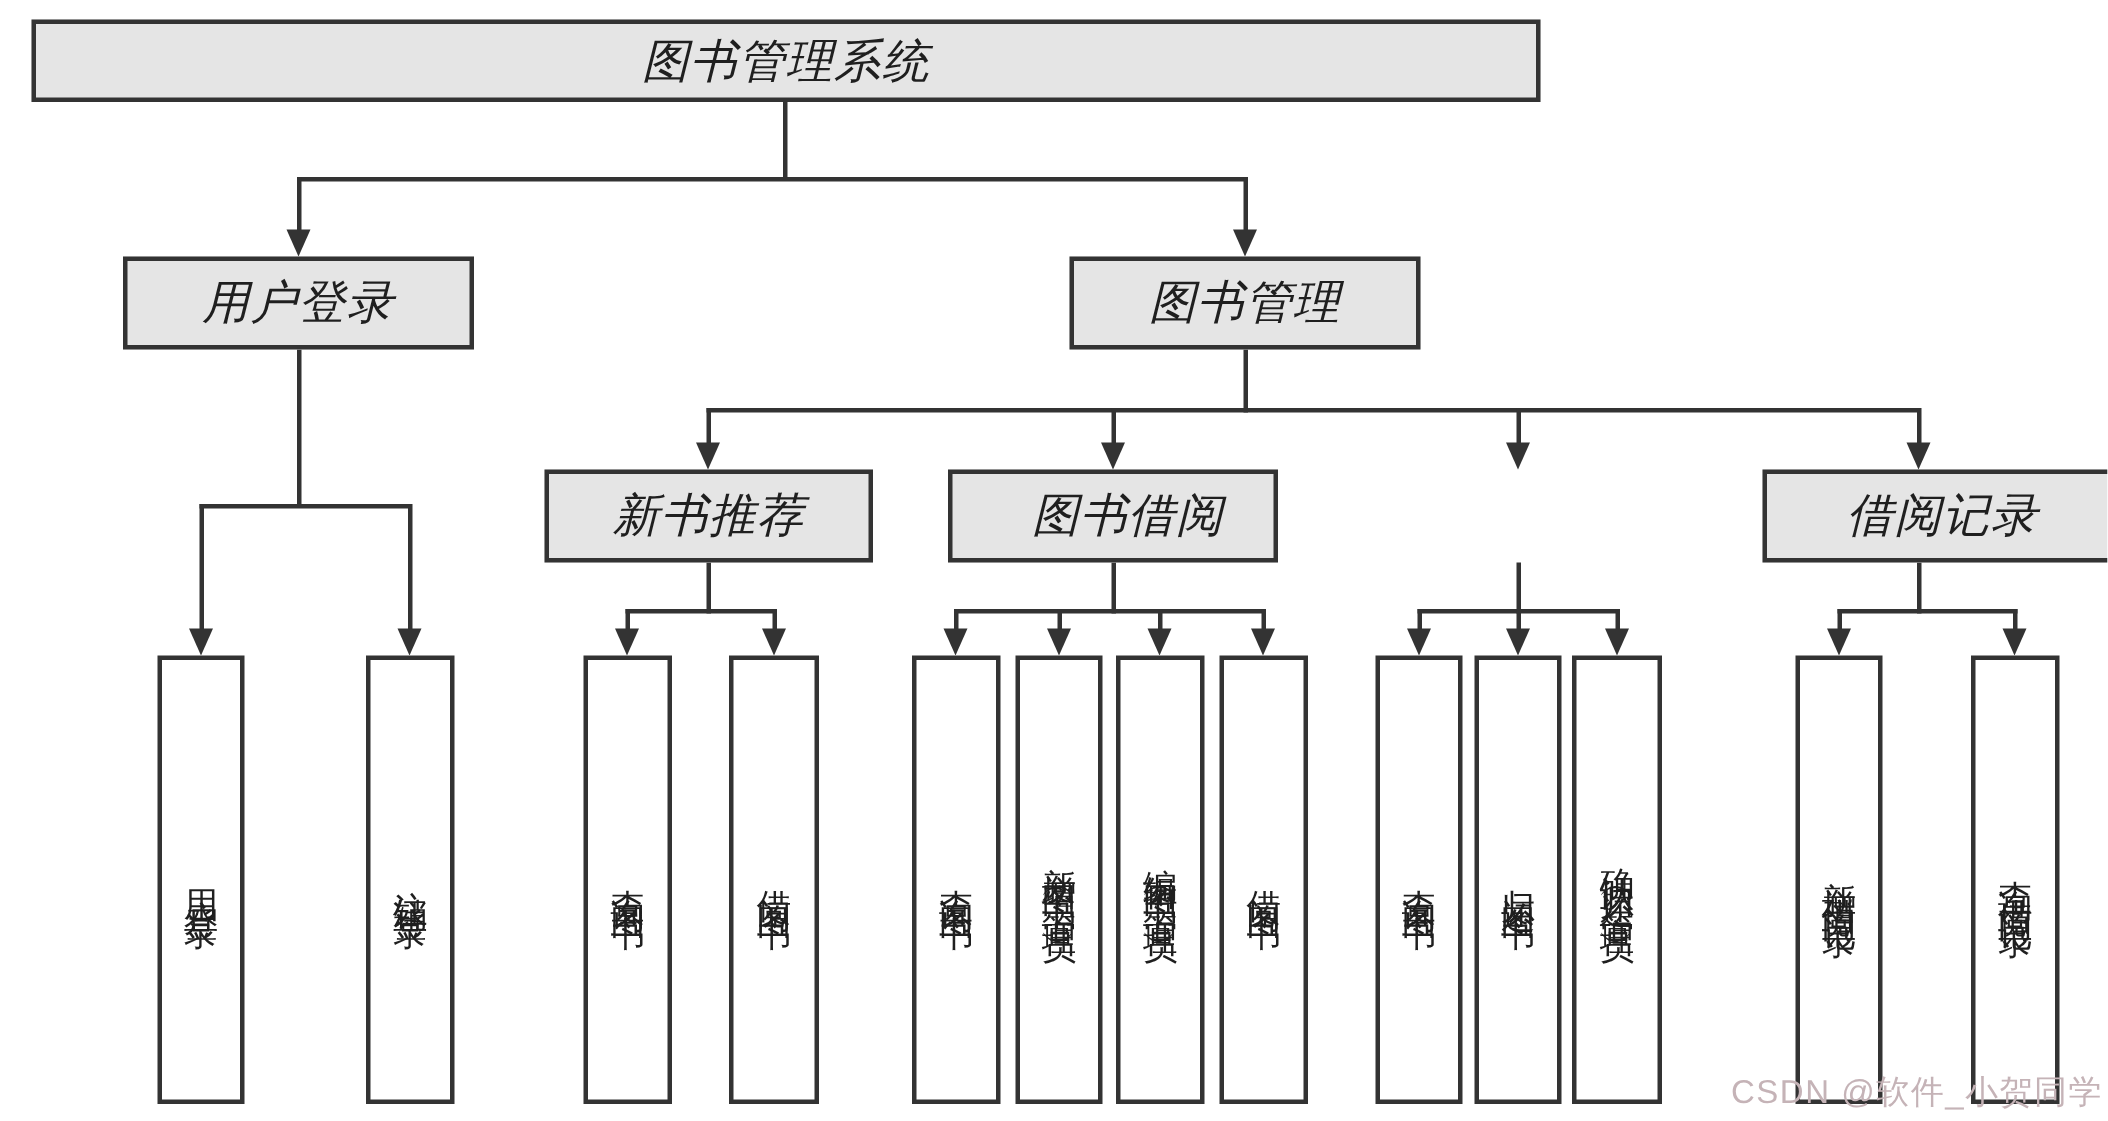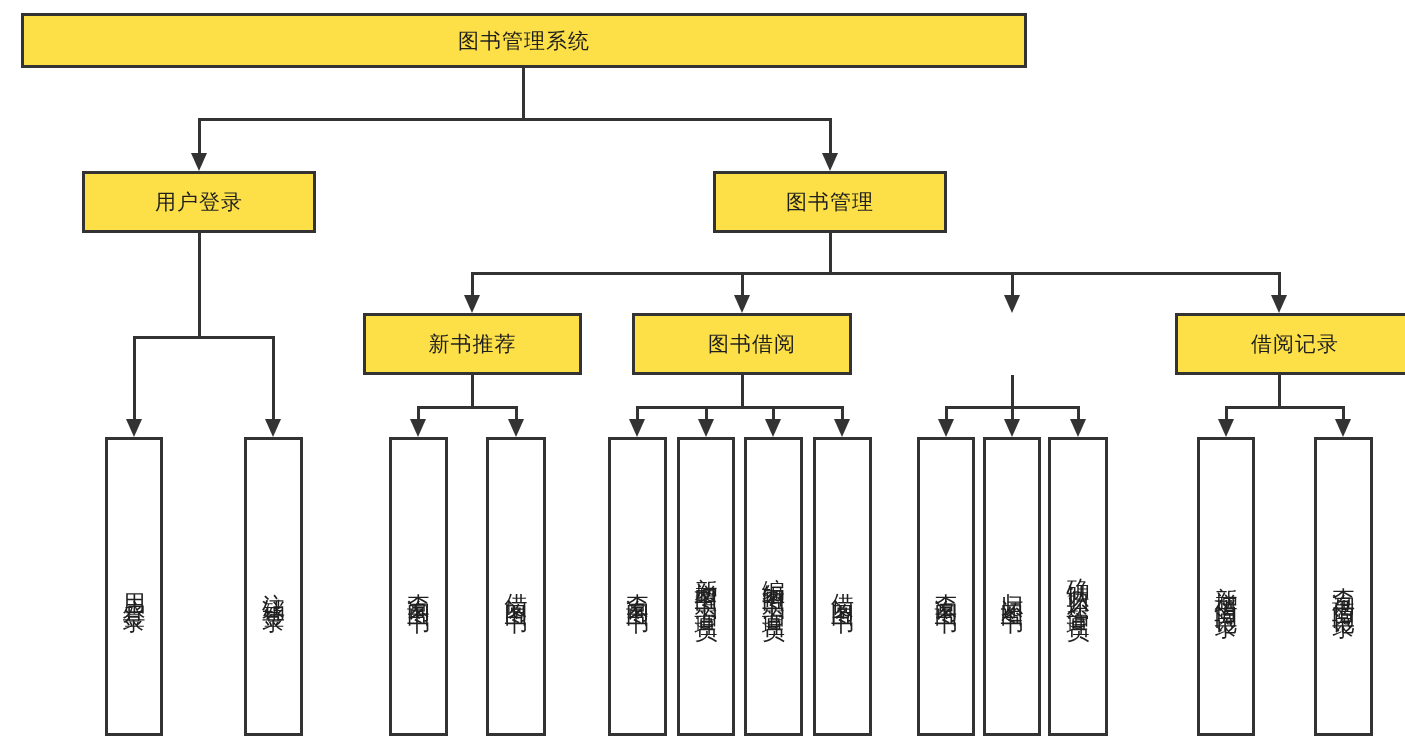--- a/index.html
+++ b/index.html
@@ -12,22 +12,22 @@
   .canvas{
     position:relative;width:1405px;height:747px;background:var(--bg);
     overflow:hidden;font-family:"Liberation Sans",sans-serif;color:var(--text);
   }
   .vl{position:absolute;width:3px;background:var(--line);}
   .hl{position:absolute;height:3px;background:var(--line);}
   .arrow{position:absolute;width:0;height:0;
     border-left:8px solid transparent;border-right:8px solid transparent;
     border-top:18px solid var(--line);}
   .hnode{position:absolute;box-sizing:border-box;border:3px solid var(--line);
-    background:#fde047;display:flex;align-items:center;justify-content:center;
-    font-size:21px;letter-spacing:1px;color:var(--text);}
+    background:#e5e5e5;display:flex;align-items:center;justify-content:center;
+    font-size:31px;letter-spacing:1px;color:var(--text);font-style:italic;}
   .vnode{position:absolute;box-sizing:border-box;border:3px solid var(--line);
     background:#fff;display:flex;align-items:center;justify-content:center;}
   .vnode span{writing-mode:vertical-lr;text-orientation:mixed;
     font-size:23px;line-height:1;letter-spacing:6px;color:var(--text);}
   .watermark{position:absolute;right:3px;bottom:4px;font-size:22px;
     color:var(--watermark);letter-spacing:1px;white-space:nowrap;}
 </style>
 </head>
 <body>
 
@@ -150,14 +150,15 @@
     <span>确认归还（管理员）</span>
   </div>
 
   <div class="vnode" style="left:1197px;top:437px;width:58px;height:299px;">
     <span>新增借阅记录</span>
   </div>
   <div class="vnode" style="left:1314px;top:437px;width:59px;height:299px;">
     <span>查询借阅记录</span>
   </div>
 
+  <div class="watermark">CSDN @软件_小贺同学</div>
 
 </div>
 
 </body></html>

